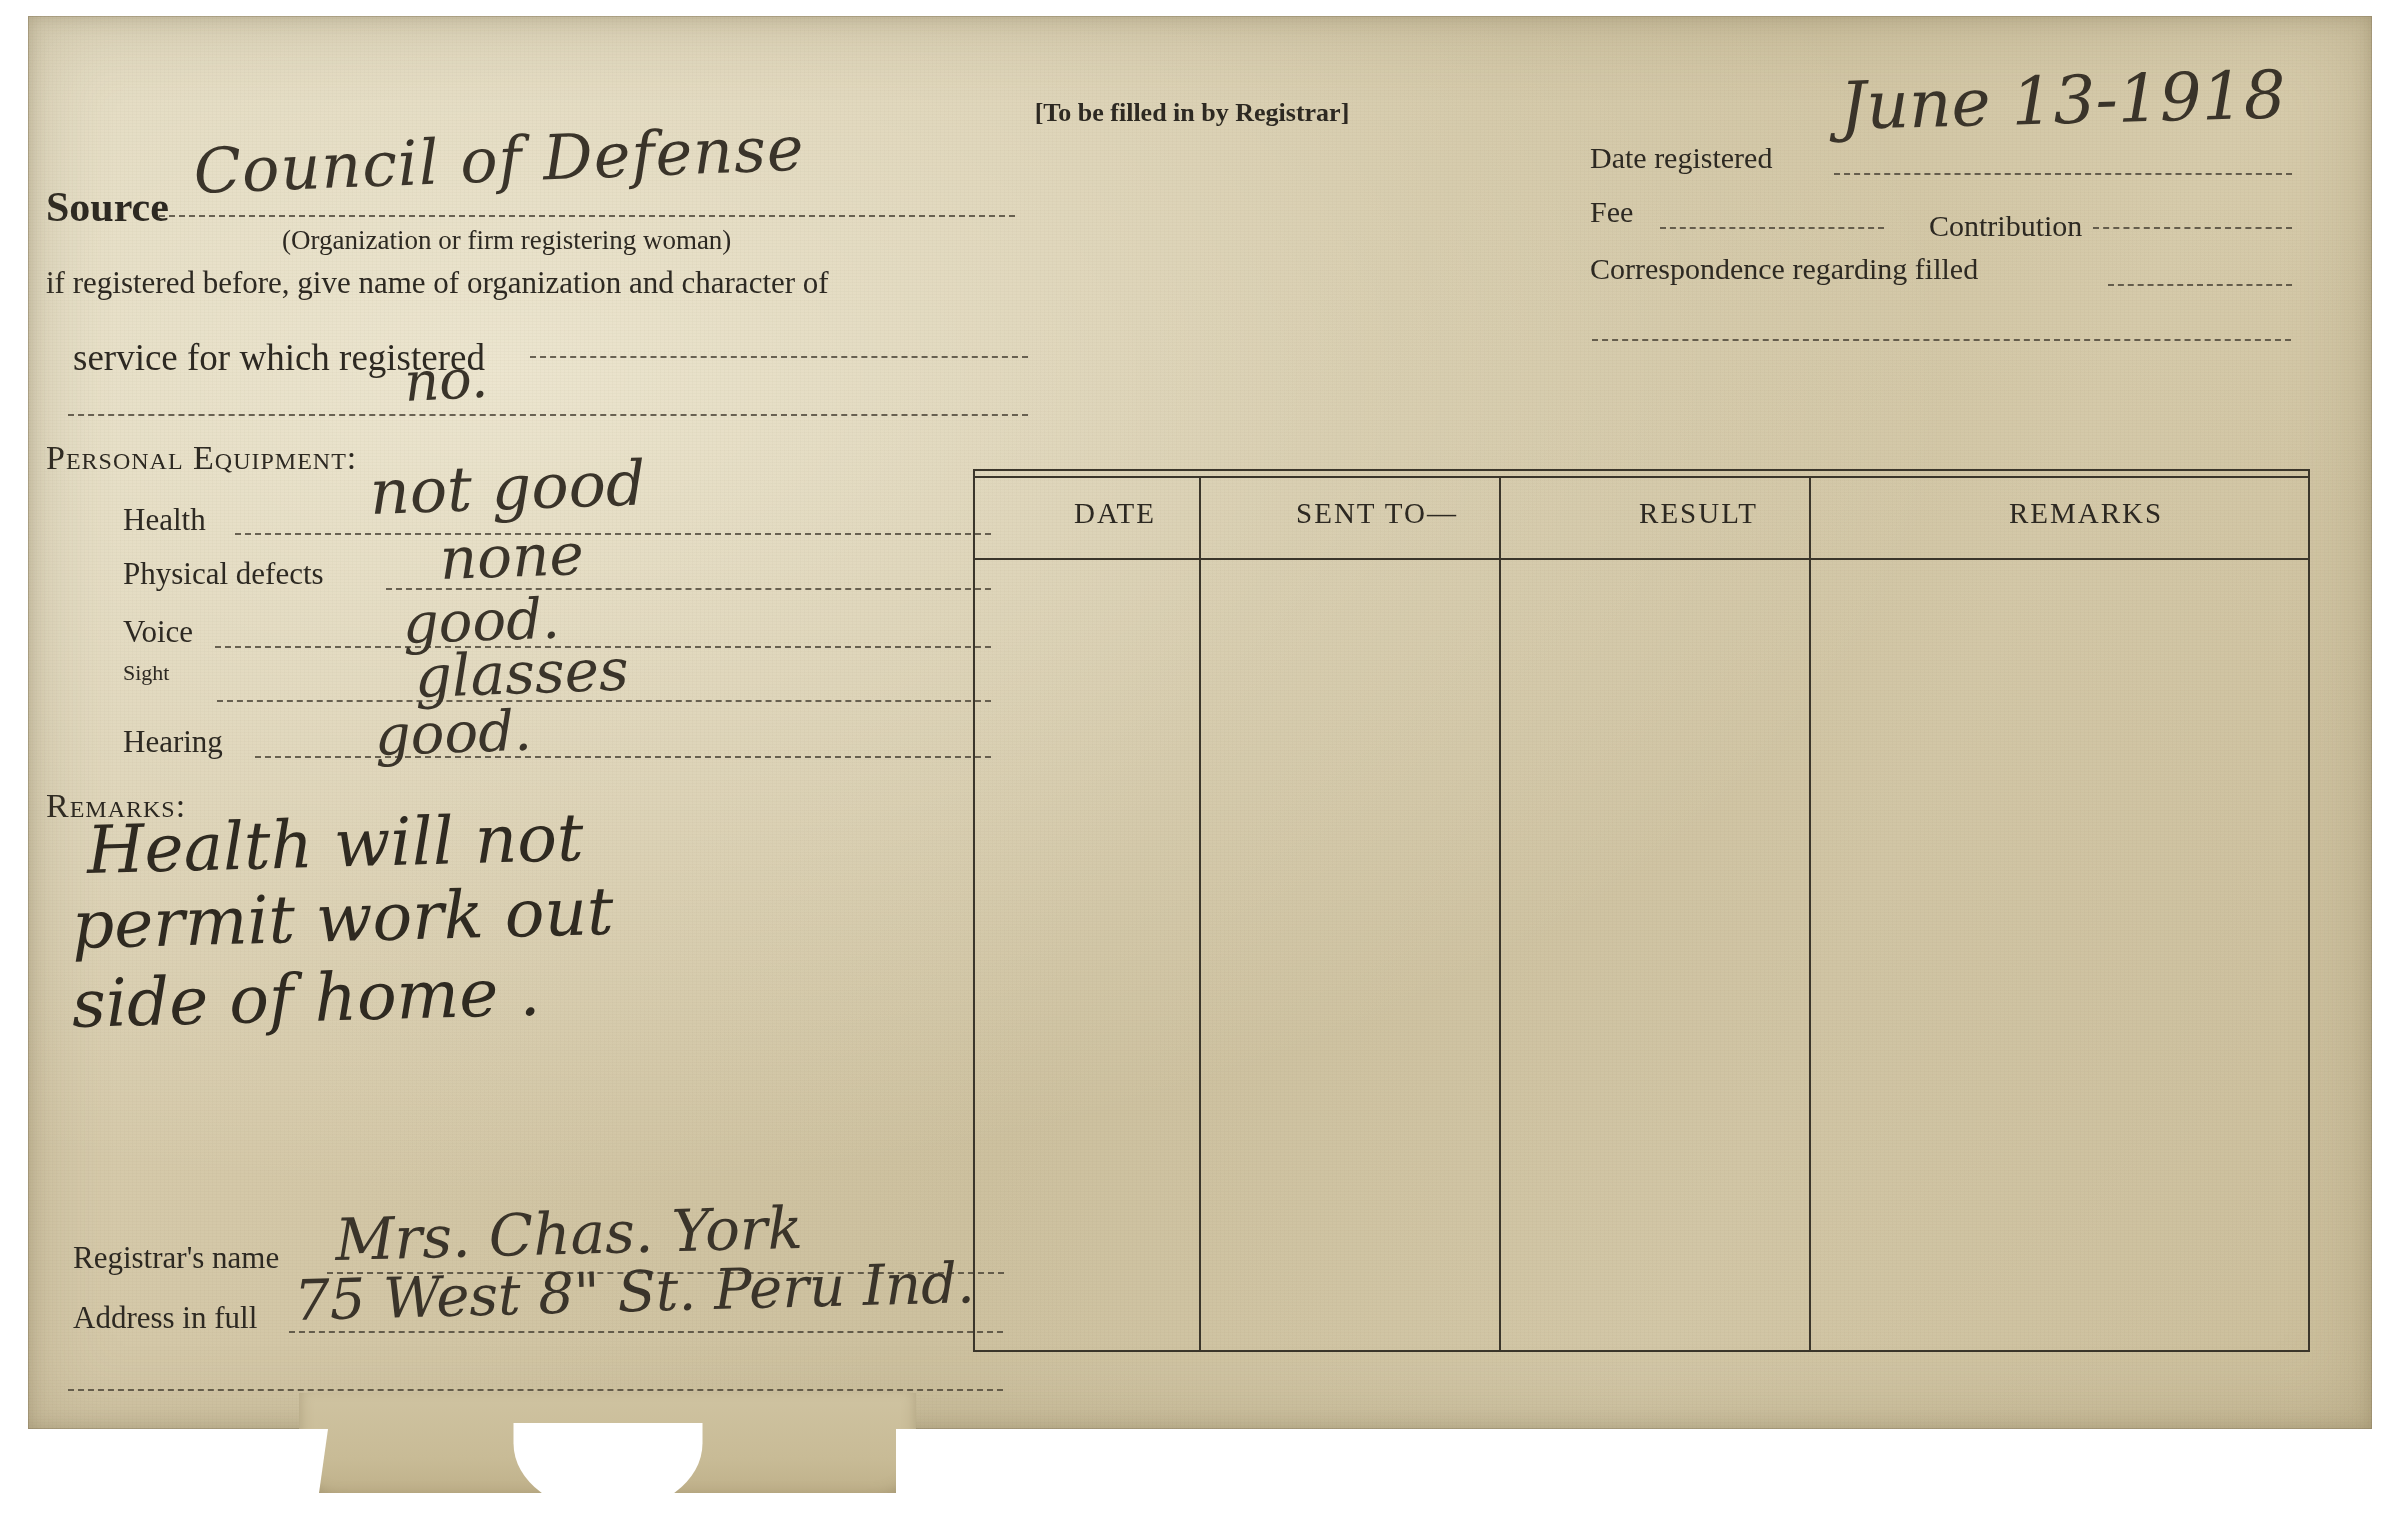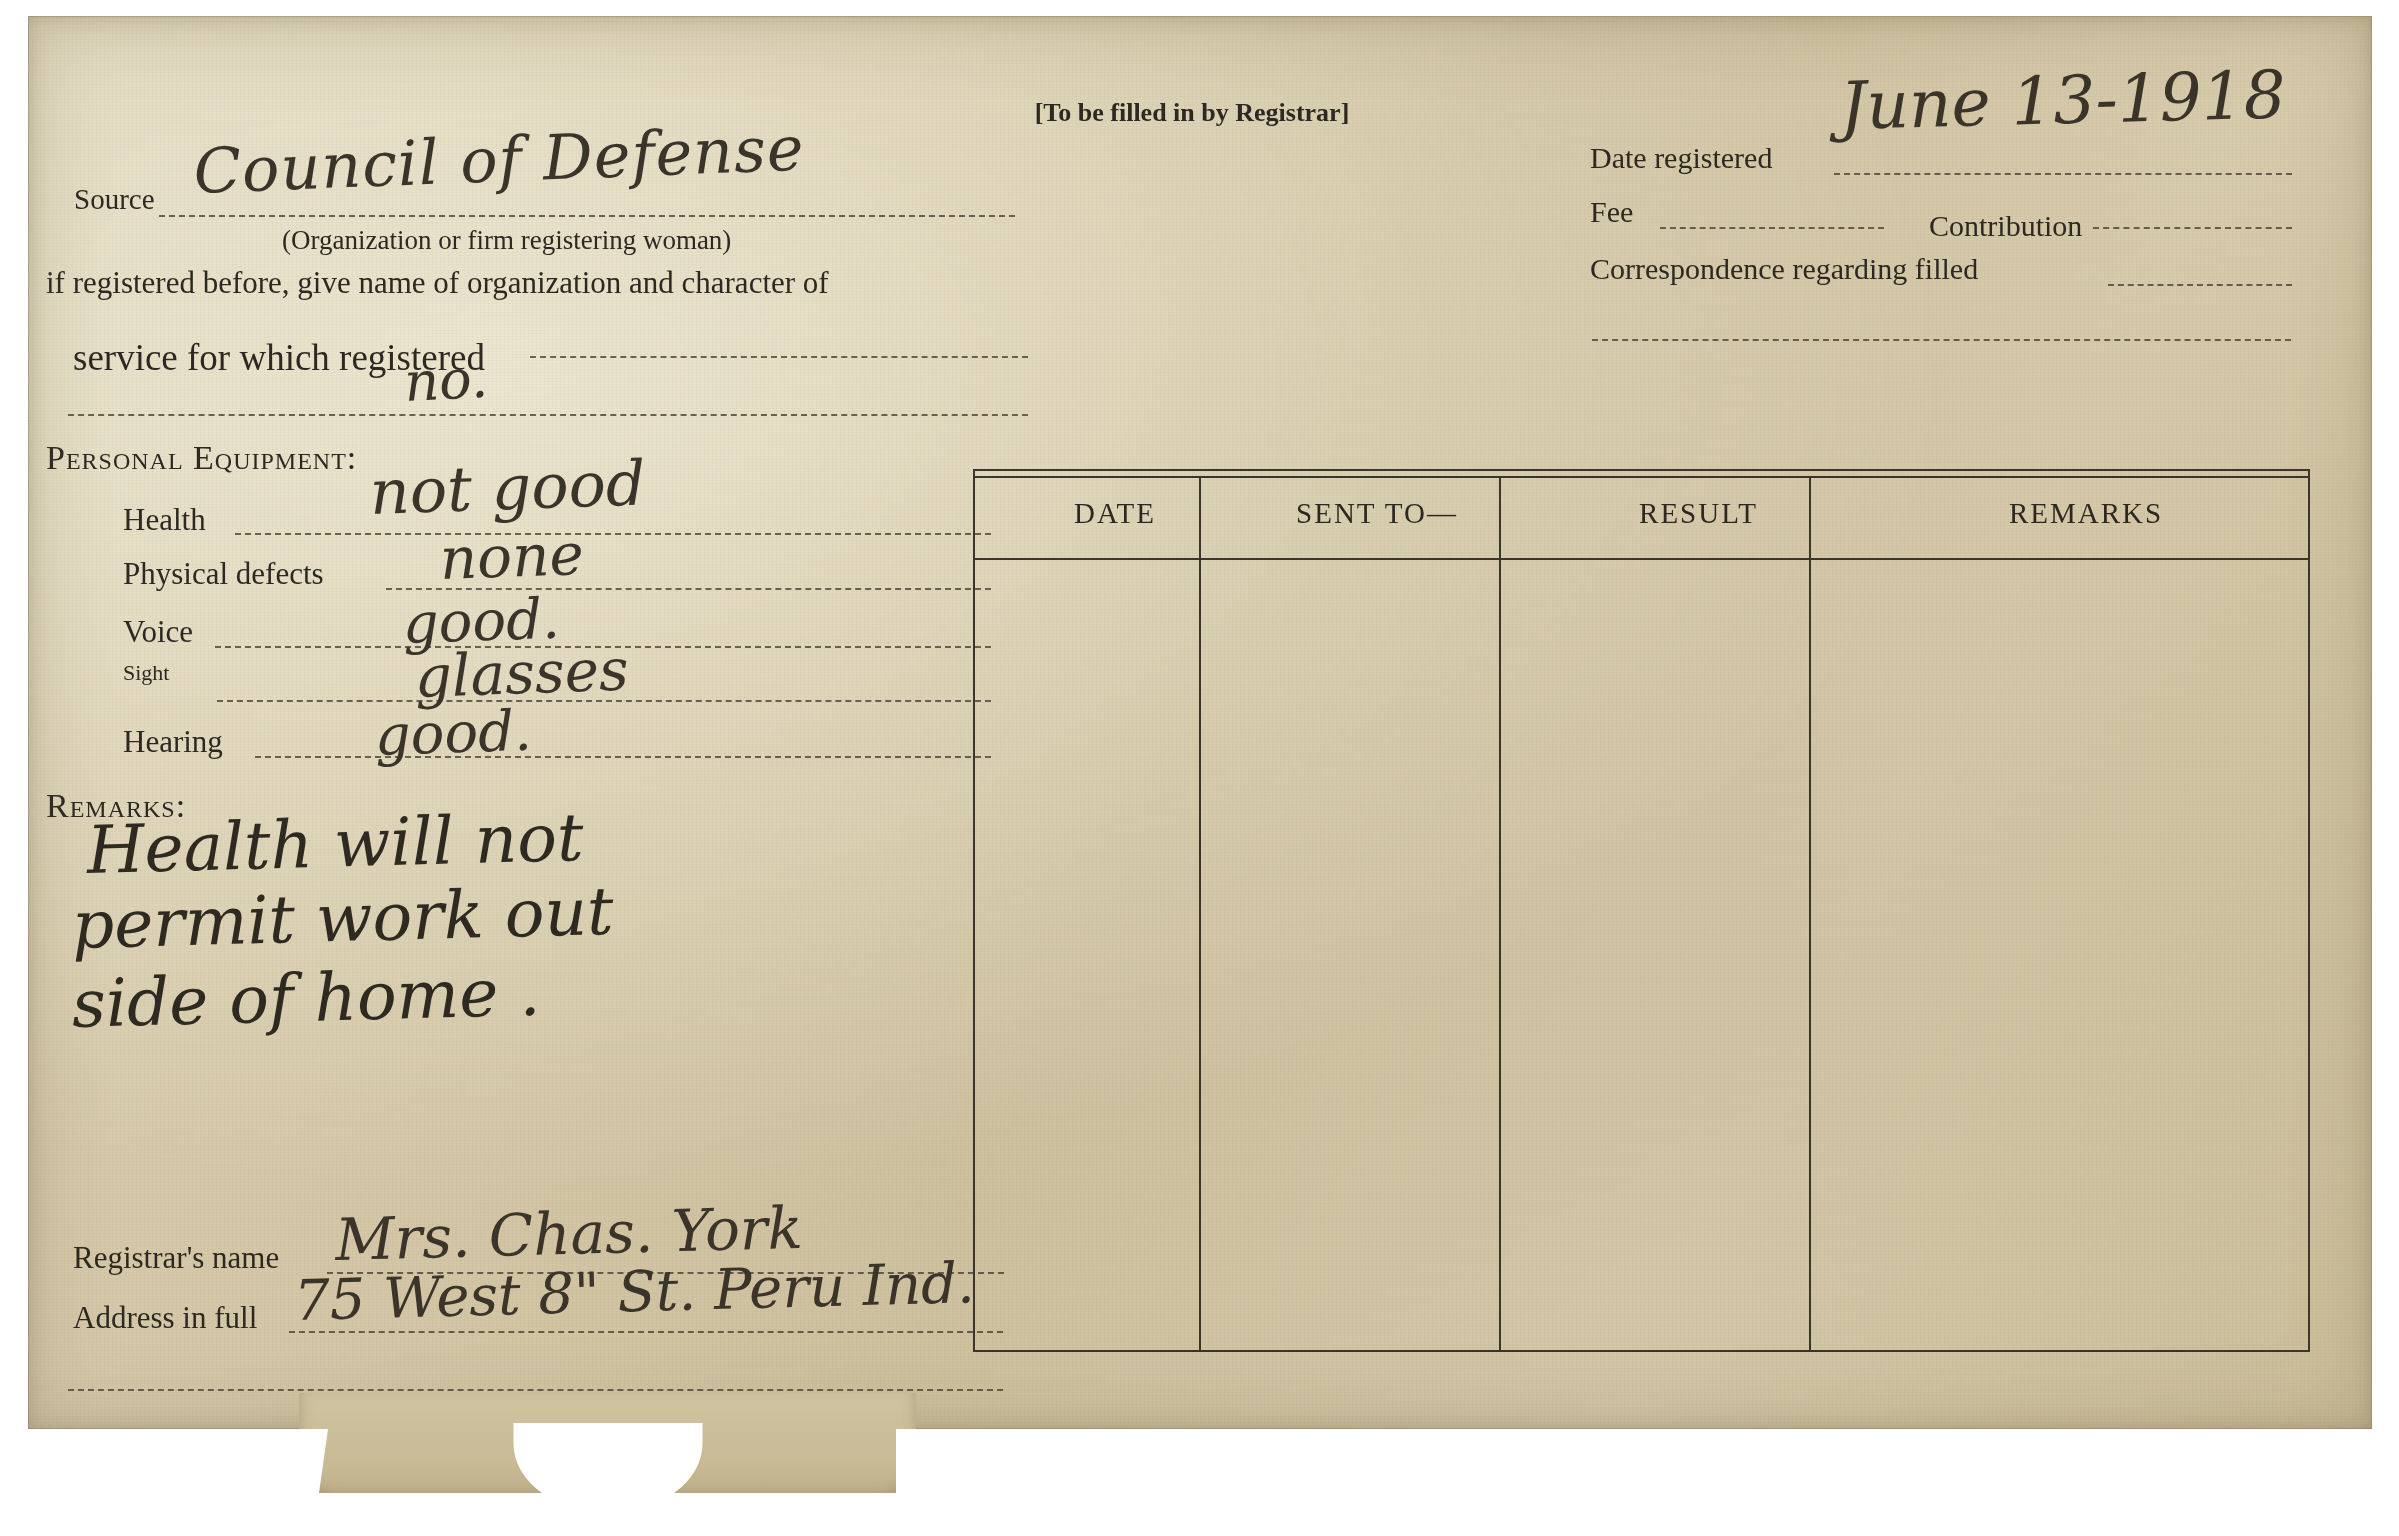--- a/index.html
+++ b/index.html
@@ -161,21 +161,21 @@
   .rlabel { font-size: 30px; }
 
 </style>
 </head>
 <body>
 
 <div id="card">
 
   <div class="t label center" style="left:955px; top:82px; width:418px; font-size:26px; font-weight:bold;">[To be filled in by Registrar]</div>
 
-  <div class="t label" style="left:18px; top:167px; font-weight:normal; font-size:29px;margin-left:28px;">Source</div>
+  <div class="t label" style="left:18px; top:167px; font-weight:bold; font-size:42px;">Source</div>
   <div class="dotline" style="left:131px; top:199px; width:856px;"></div>
   <div class="hw" style="left:167px; top:119px; font-size:62px; letter-spacing:1px; transform: rotate(-2.2deg);">Council of Defense</div>
 
   <div class="t label" style="left:254px; top:209px; font-size:27px;">(Organization or firm registering woman)</div>
 
   <div class="t label" style="left:18px; top:249px; font-size:31px;">if registered before, give name of organization and character of</div>
   <div class="t label" style="left:45px; top:320px; font-size:37px;">service for which registered</div>
   <div class="dotline" style="left:502px; top:340px; width:498px;"></div>
   <div class="dotline" style="left:40px; top:398px; width:960px;"></div>
   <div class="hw" style="left:378px; top:335px; font-size:54px; transform: rotate(-3deg);">no.</div>

